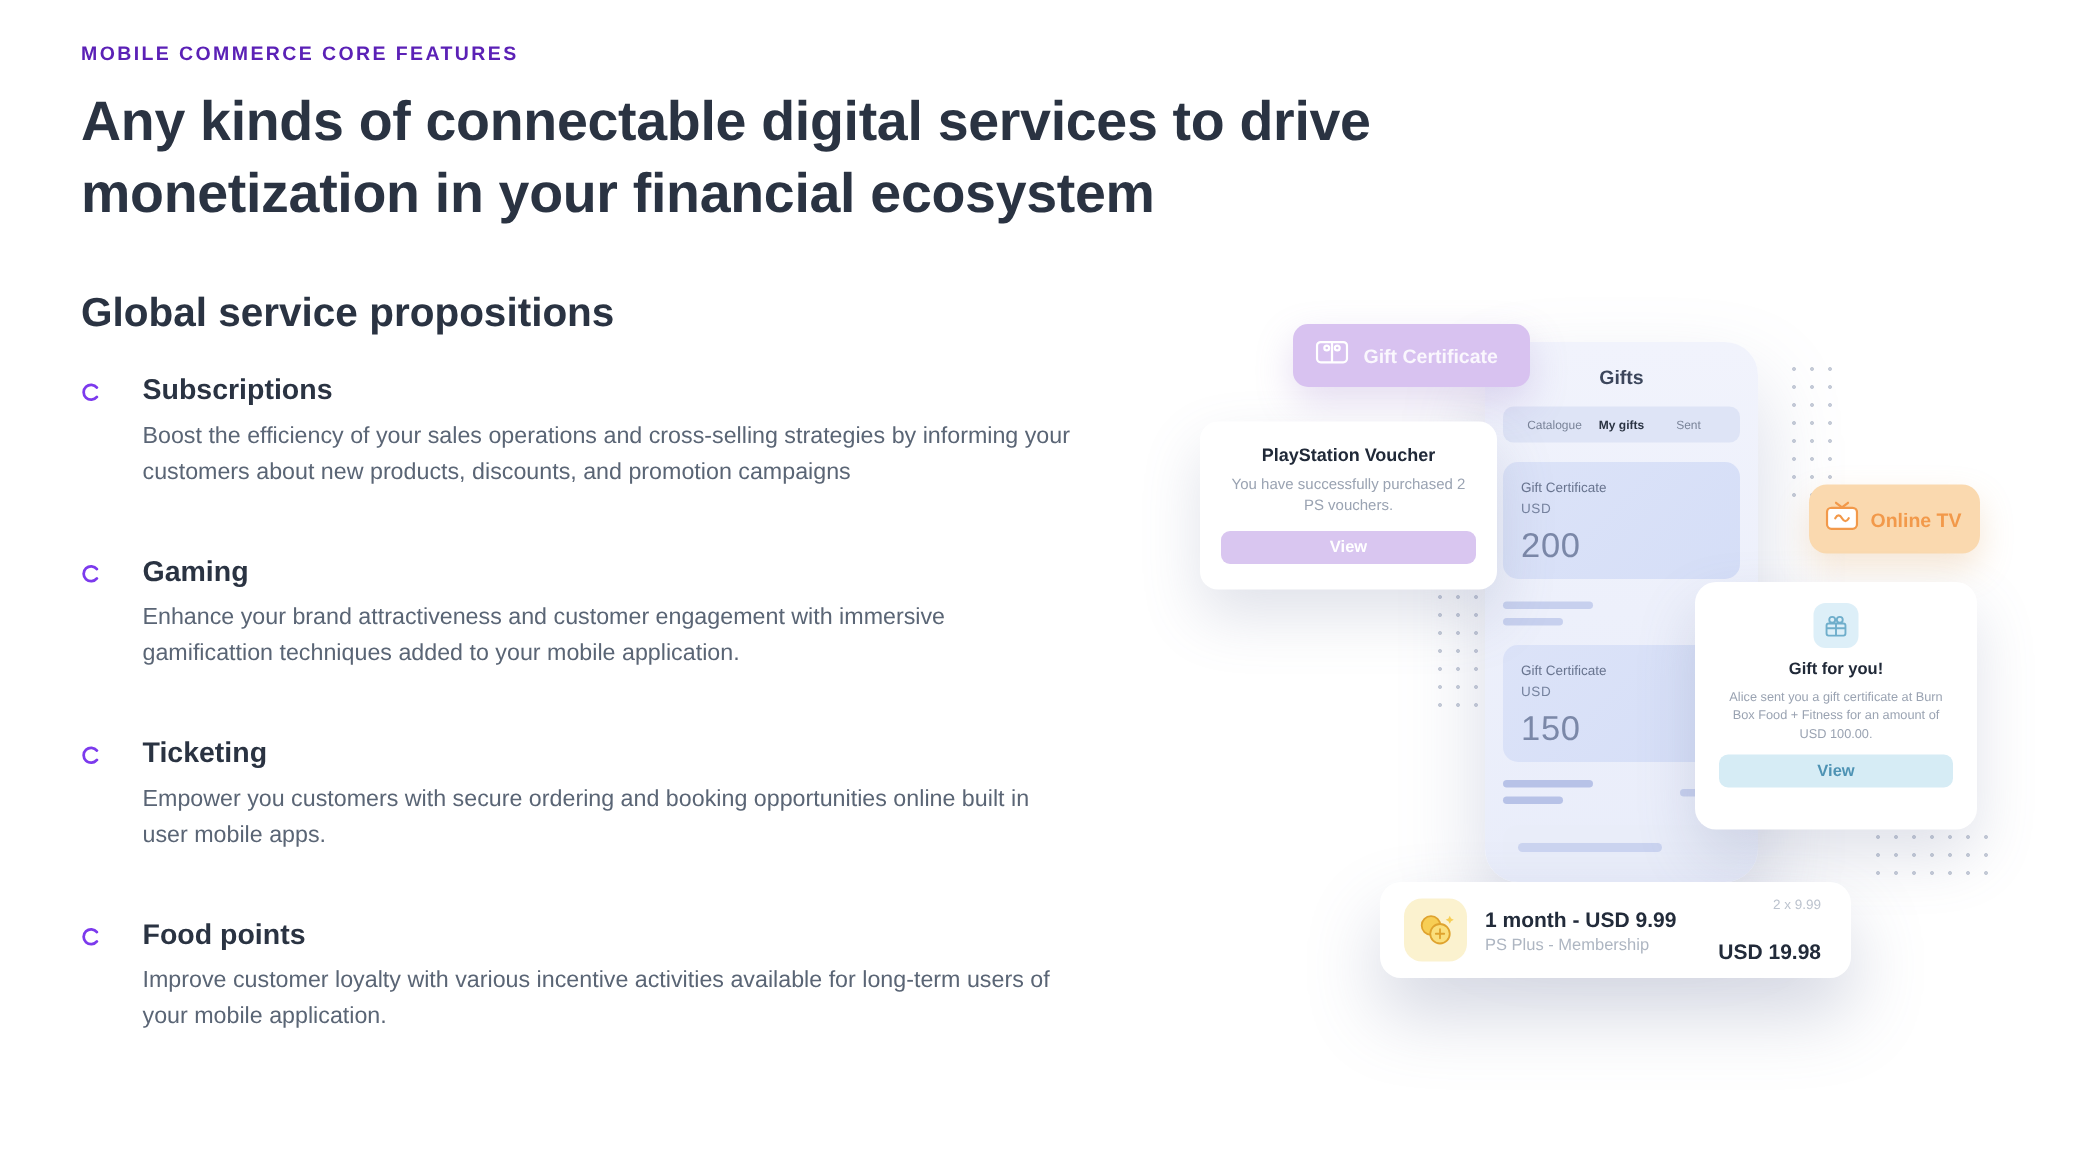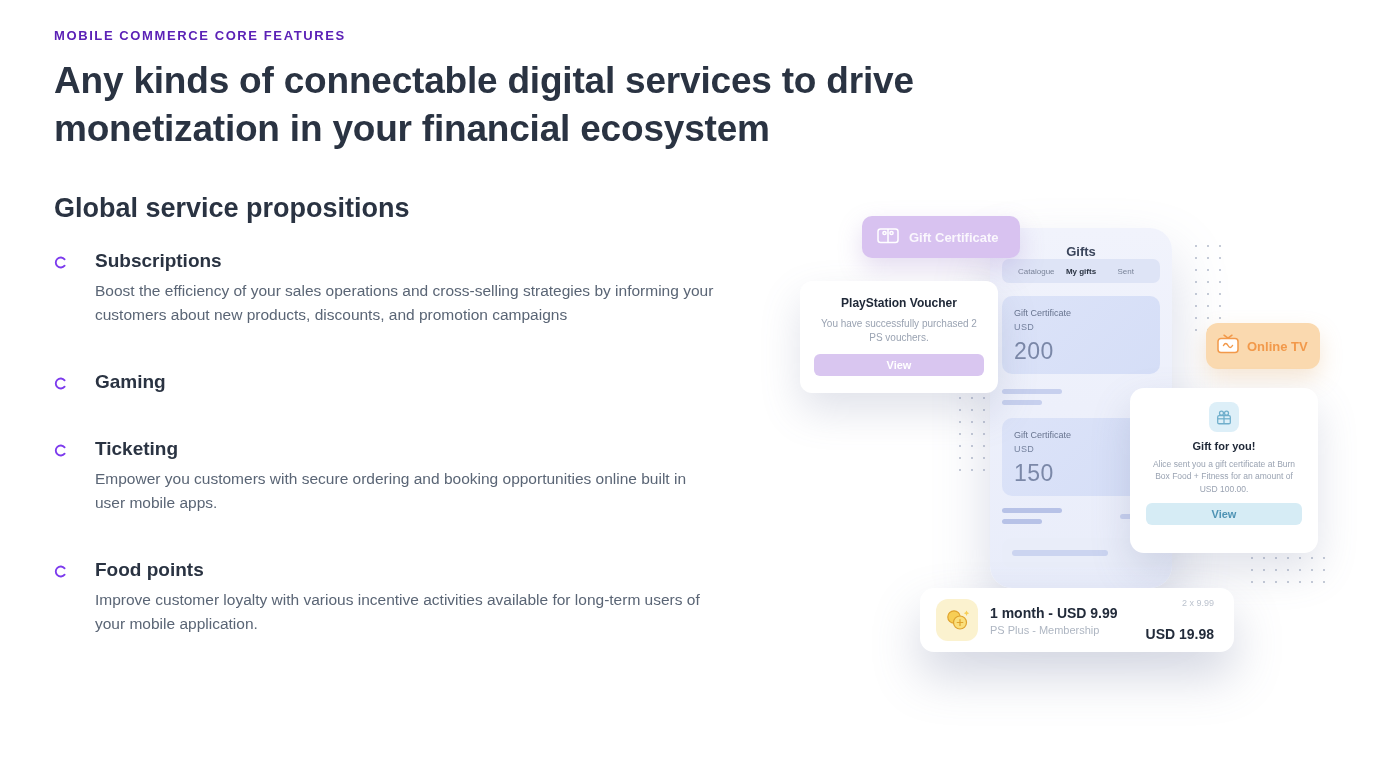--- a/index.html
+++ b/index.html
@@ -21,21 +21,21 @@
   
   .illus { position:absolute; left:740px; top:200px; width:620px; height:560px; }
 
   .dots { position:absolute; background-image:radial-gradient(circle, #C6CCD8 1.1px, transparent 1.5px); background-size:12px 12px; z-index:1; }
   .dots-right-top { left:450px; top:40px; width:34px; height:94px; }
   .dots-left-mid { left:214px; top:192px; width:34px; height:82px; }
   .dots-bottom-right { left:506px; top:352px; width:82px; height:34px; }
 
   .phone { position:absolute; left:250px; top:28px; width:182px; height:360px; background:linear-gradient(180deg,#F1F3FC,#E9EDFA); border-radius:22px; box-shadow:0 28px 55px rgba(125,135,175,0.30); padding:16px 12px 0; z-index:2; }
   .phone-title { text-align:center; font-size:13px; font-weight:600; color:#3C465C; }
-  .tabs { background:#DEE4F6; border-radius:7px; display:flex; padding:12px; height:22px; }
+  .tabs { margin-top:12px; background:#DEE4F6; border-radius:7px; display:flex; padding:12px; height:22px; }
   .tab { flex:1; display:flex; align-items:center; justify-content:center; font-size:8px; color:#7A8499; border-radius:5px; }
   .tab.active { background:#fca5a5; color:#2A3342; font-weight:700; box-shadow:0 1px 2px rgba(50,60,90,0.18); }
   .gift-card { margin-top:13px; height:78px; background:linear-gradient(135deg,#DCE3F8,#D5DEF7); border-radius:10px; padding:12px 12px 9px; display:flex; flex-direction:column; justify-content:space-between; }
   .gift-card-label { font-size:9px; color:#68748F; }
   .amount-row { display:flex; align-items:baseline; gap:6px; color:#76839F;flex-direction:column; }
   .amount-cur { font-size:9px; letter-spacing:0.4px; }
   .amount-val { font-size:23px; color:#7B88A8; letter-spacing:0.5px; }
   .skel { height:5px; border-radius:3px; background:#C7D0EE; }
   .skel.dark { background:#B7C2E7; }
   .w60 { width:60px; } .w40 { width:40px; }
@@ -97,20 +97,21 @@
       </div>
 
       <div class="feature">
         <span class="bullet">
           <svg width="13" height="13" viewBox="0 0 12 12">
               <path d="M9.8 3.1 A4.6 4.6 0 1 0 9.8 8.9" stroke="#7C3AED" stroke-width="1.7" fill="none" stroke-linecap="round"></path>
             </svg>
         </span>
         <div>
           <div class="feature-title">Gaming</div>
+          <div class="feature-desc">Enhance your brand attractiveness and customer engagement with immersive gamificattion techniques added to your mobile application.</div>
         </div>
       </div>
 
       <div class="feature">
         <span class="bullet">
           <svg width="13" height="13" viewBox="0 0 12 12">
               <path d="M9.8 3.1 A4.6 4.6 0 1 0 9.8 8.9" stroke="#7C3AED" stroke-width="1.7" fill="none" stroke-linecap="round"></path>
             </svg>
         </span>
         <div>

